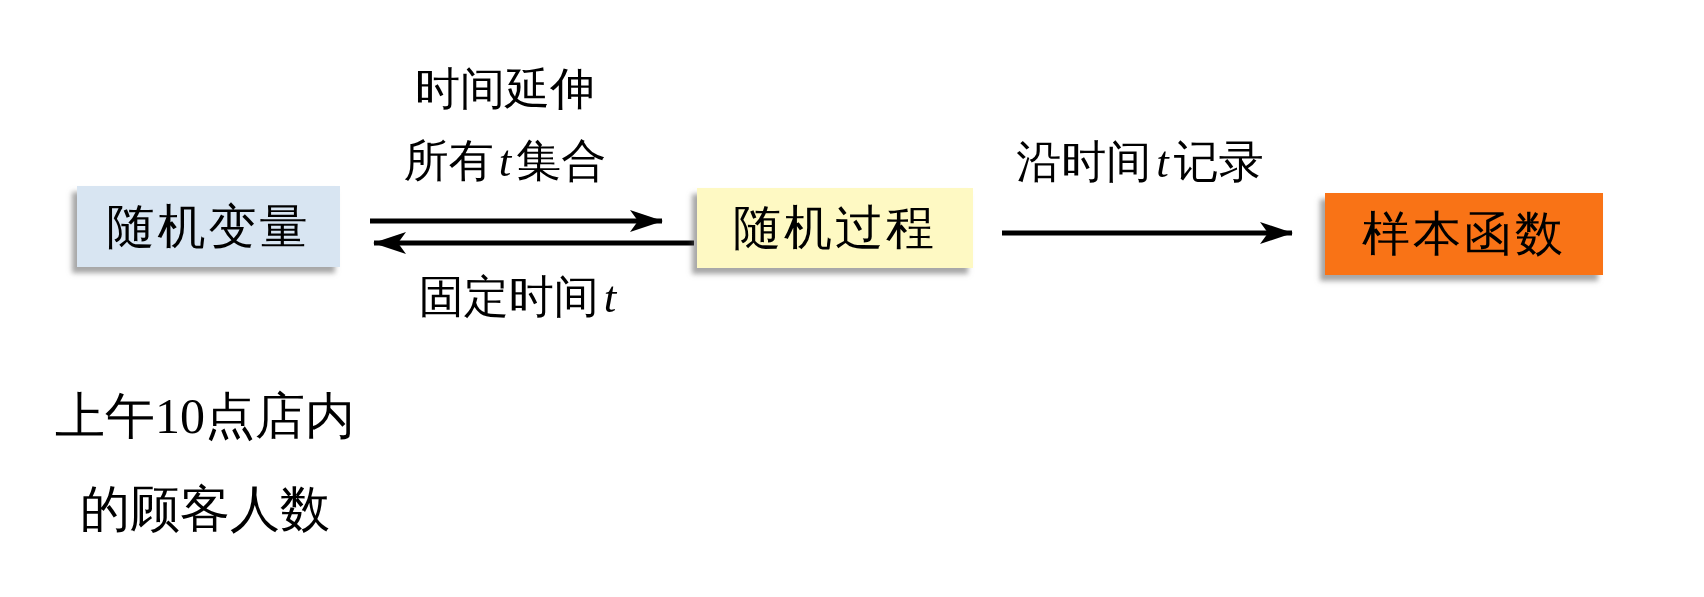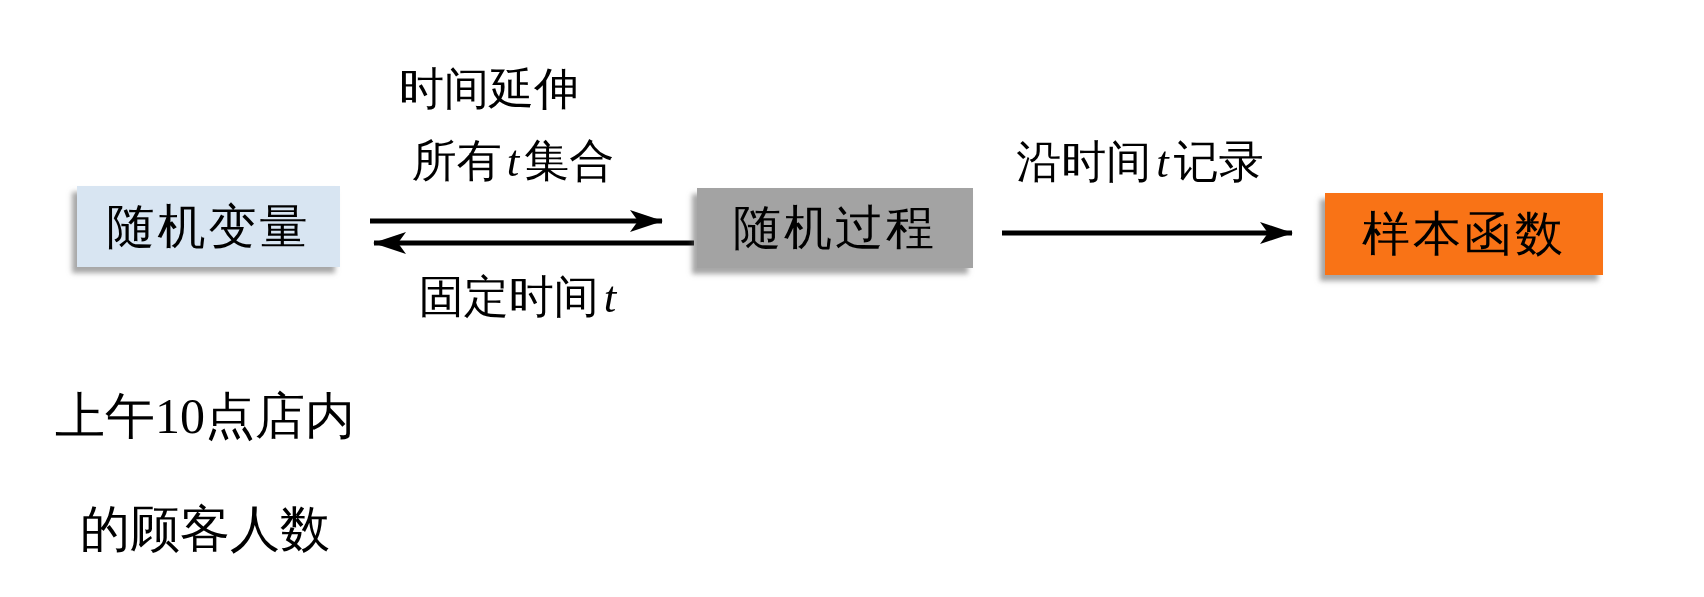--- a/index.html
+++ b/index.html
@@ -27,22 +27,22 @@
   .node-rp { left: 697px;  top: 188px; width: 276px; height: 80px; }
   .node-sf { left: 1325px; top: 193px; width: 278px; height: 82px; }
 
   .arrow-label {
     position: absolute;
     text-align: center;
     font-size: 45px;
     line-height: 1.05;
     white-space: nowrap;
   }
-  .lbl-time-ext   { left: 324px; width: 330px; top: 66px;  }
-  .lbl-all-t      { left: 348px; width: 330px; top: 138px; }
+  .lbl-time-ext   { left: 340px; width: 330px; top: 66px;  }
+  .lbl-all-t      { left: 340px; width: 330px; top: 138px; }
   .lbl-fixed-t    { left: 355px; width: 330px; top: 274px; }
   .lbl-record-t   { left: 970px; width: 340px; top: 139px; }
 
   .mvar {
     font-style: italic;
     font-family: "Liberation Serif", "DejaVu Serif", serif;
     margin: 0 5px;
   }
 
   .arrows-layer {
@@ -52,21 +52,21 @@
     pointer-events: none;
   }
 
   .example {
     position: absolute;
     text-align: center;
     font-size: 50px;
     line-height: 52px;
     white-space: nowrap;
   }
-  .example .line2 { margin-top: 61px; }
+  .example .line2 { margin-top: 41px; }
   .ex-rv { left: 10px;   width: 390px; top: 390px; }
   .ex-rp { left: 620px;  width: 400px; top: 378px; }
   .ex-sf { left: 1218px; width: 440px; top: 376px; }
 </style>
 </head>
 <body>
 
 <div class="canvas" style="background-color: rgb(255, 255, 255);">
 
   <svg class="arrows-layer" viewBox="0 0 1704 597" xmlns="http://www.w3.org/2000/svg">
@@ -77,21 +77,21 @@
     </defs>
     <line x1="370" y1="221" x2="662" y2="221" stroke-width="5" marker-end="url(#ah)" stroke="#000000"></line>
     <line x1="694" y1="243" x2="374" y2="243" stroke-width="5" marker-end="url(#ah)" stroke="#000000"></line>
     <line x1="1002" y1="233" x2="1292" y2="233" stroke-width="5" marker-end="url(#ah)" stroke="#000000"></line>
   </svg>
 
   <div class="node node-rv" style="background-color: rgb(216, 229, 242);">
     <span>随机变量</span>
   </div>
 
-  <div class="node node-rp" style="background-color: #a3a3a3; justify-content: center;">
+  <div class="node node-rp" style="background-color: #fef9c3; justify-content: center;">
     <span>随机过程</span>
   </div>
 
   <div class="node node-sf" style="background-color: #f97316;">
     <span>样本函数</span>
   </div>
 
   <div class="arrow-label lbl-time-ext">
     <span>时间延伸</span>
   </div>

